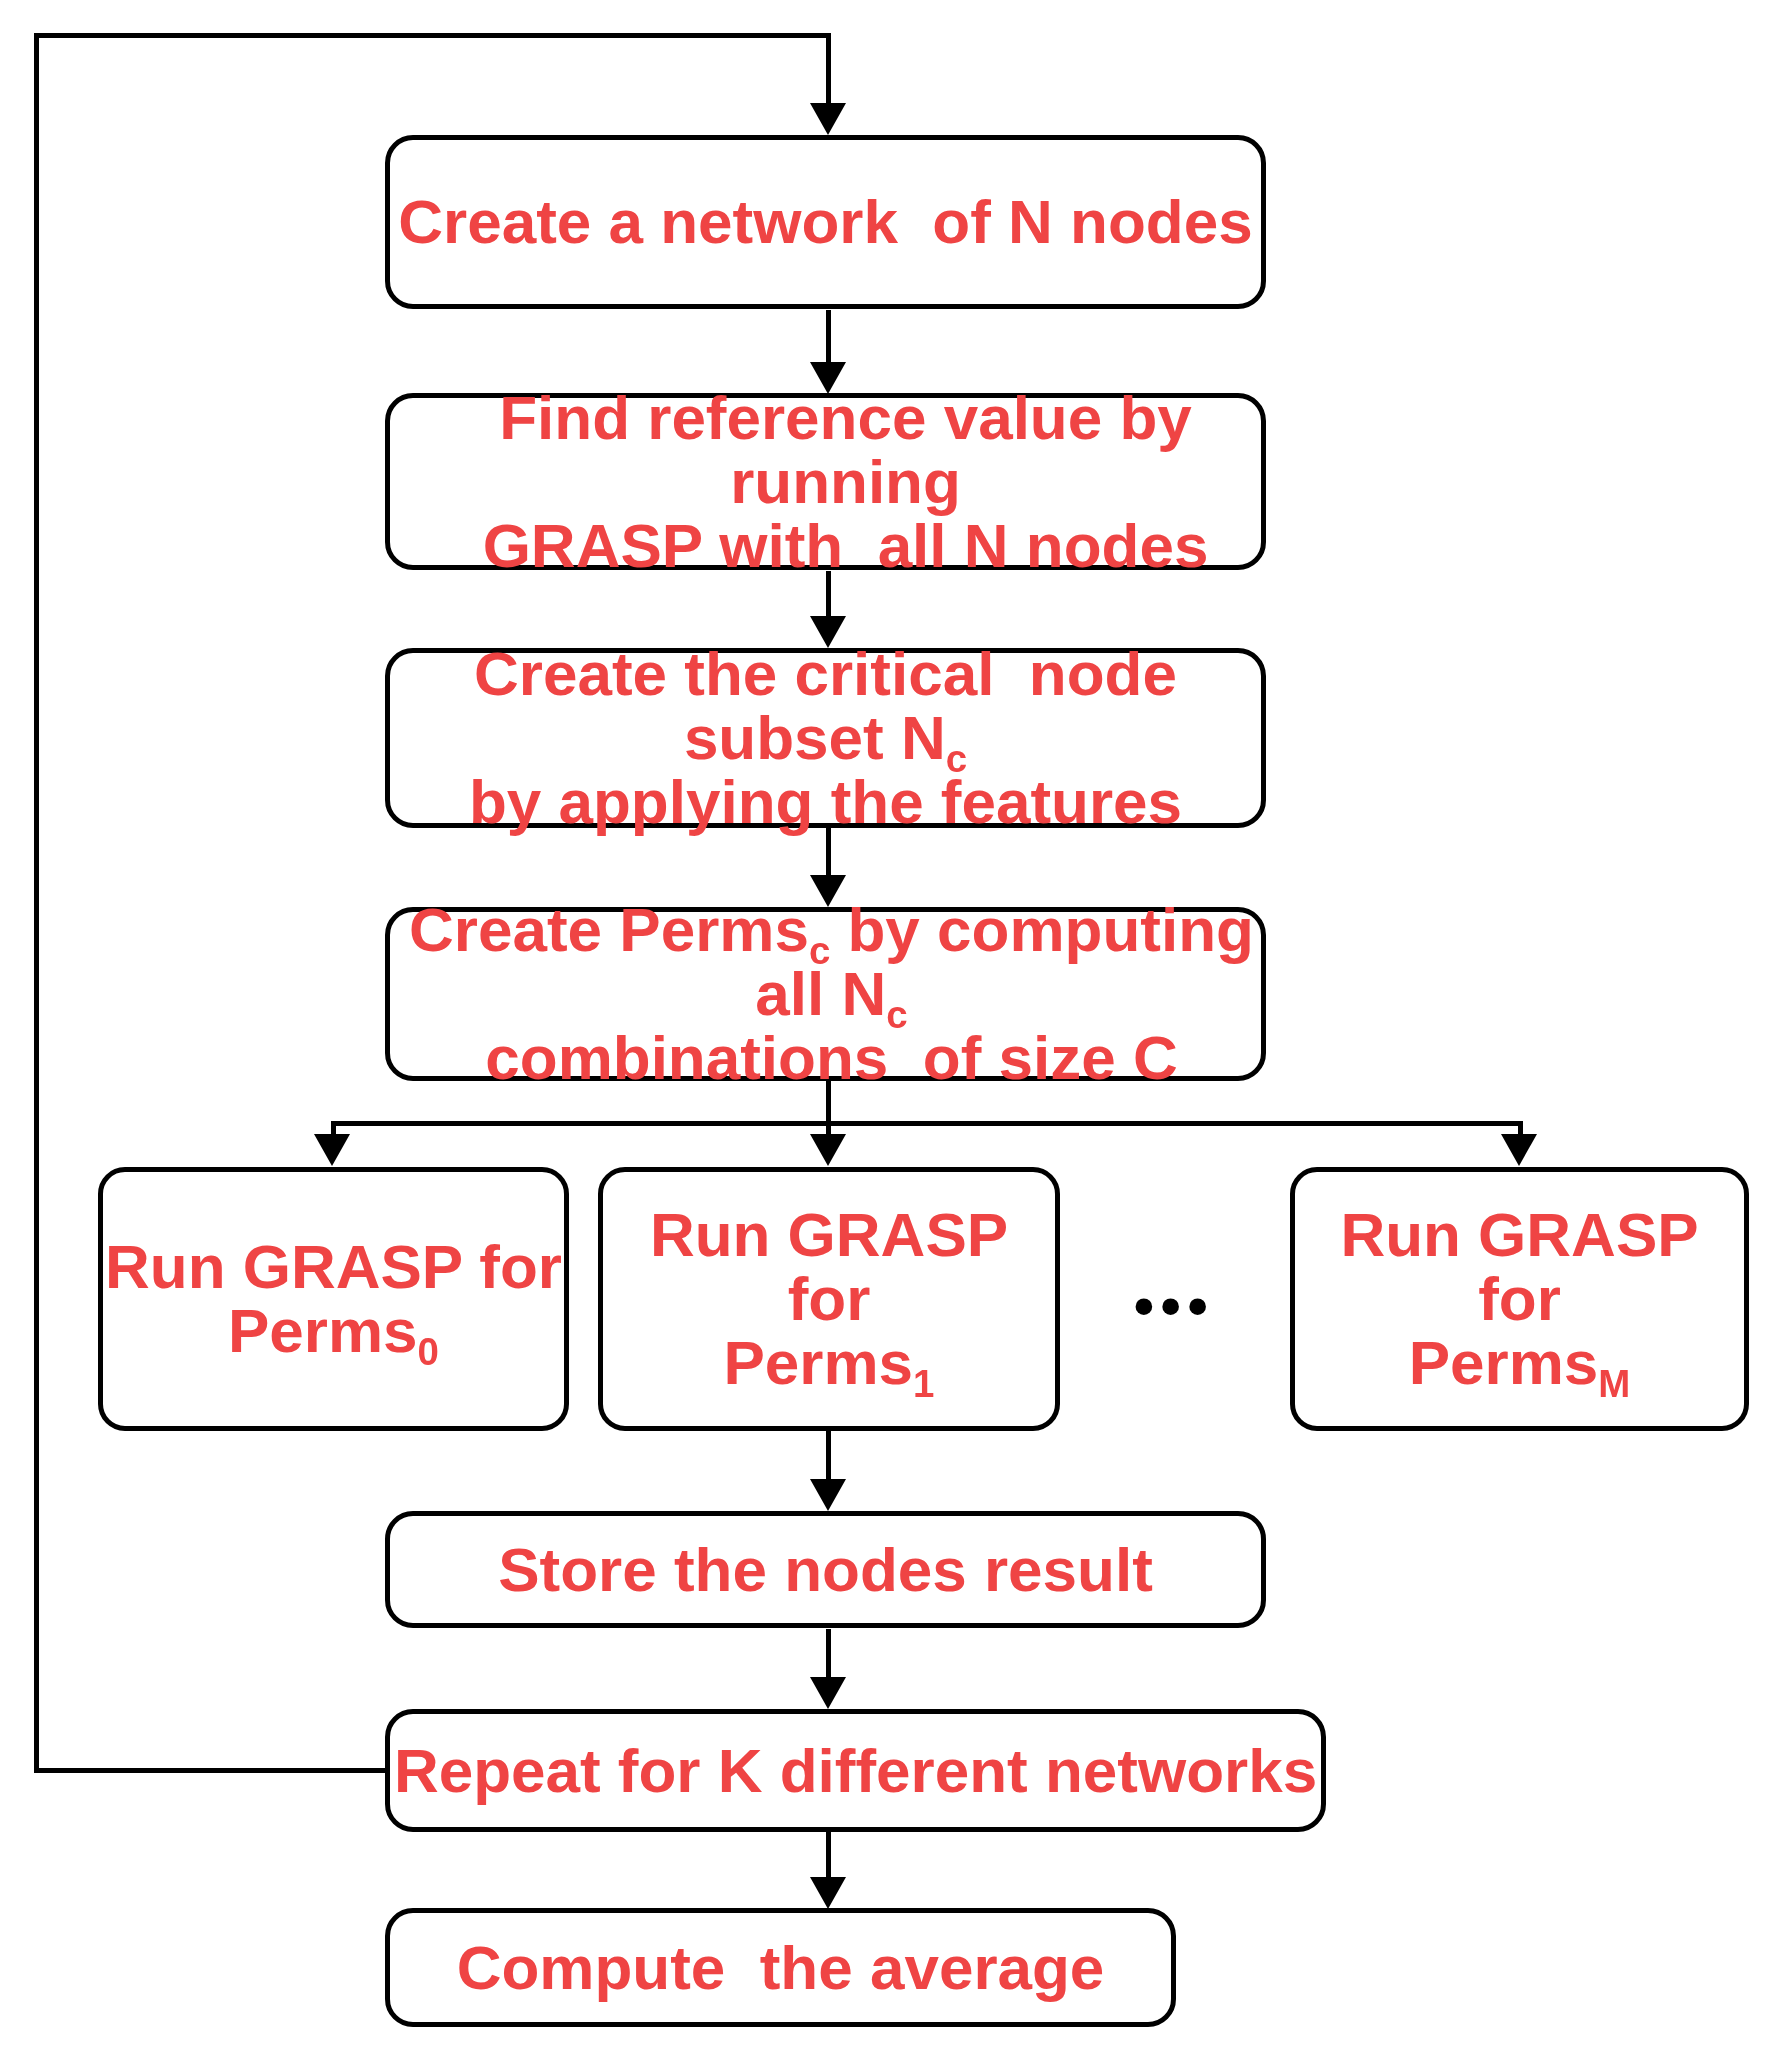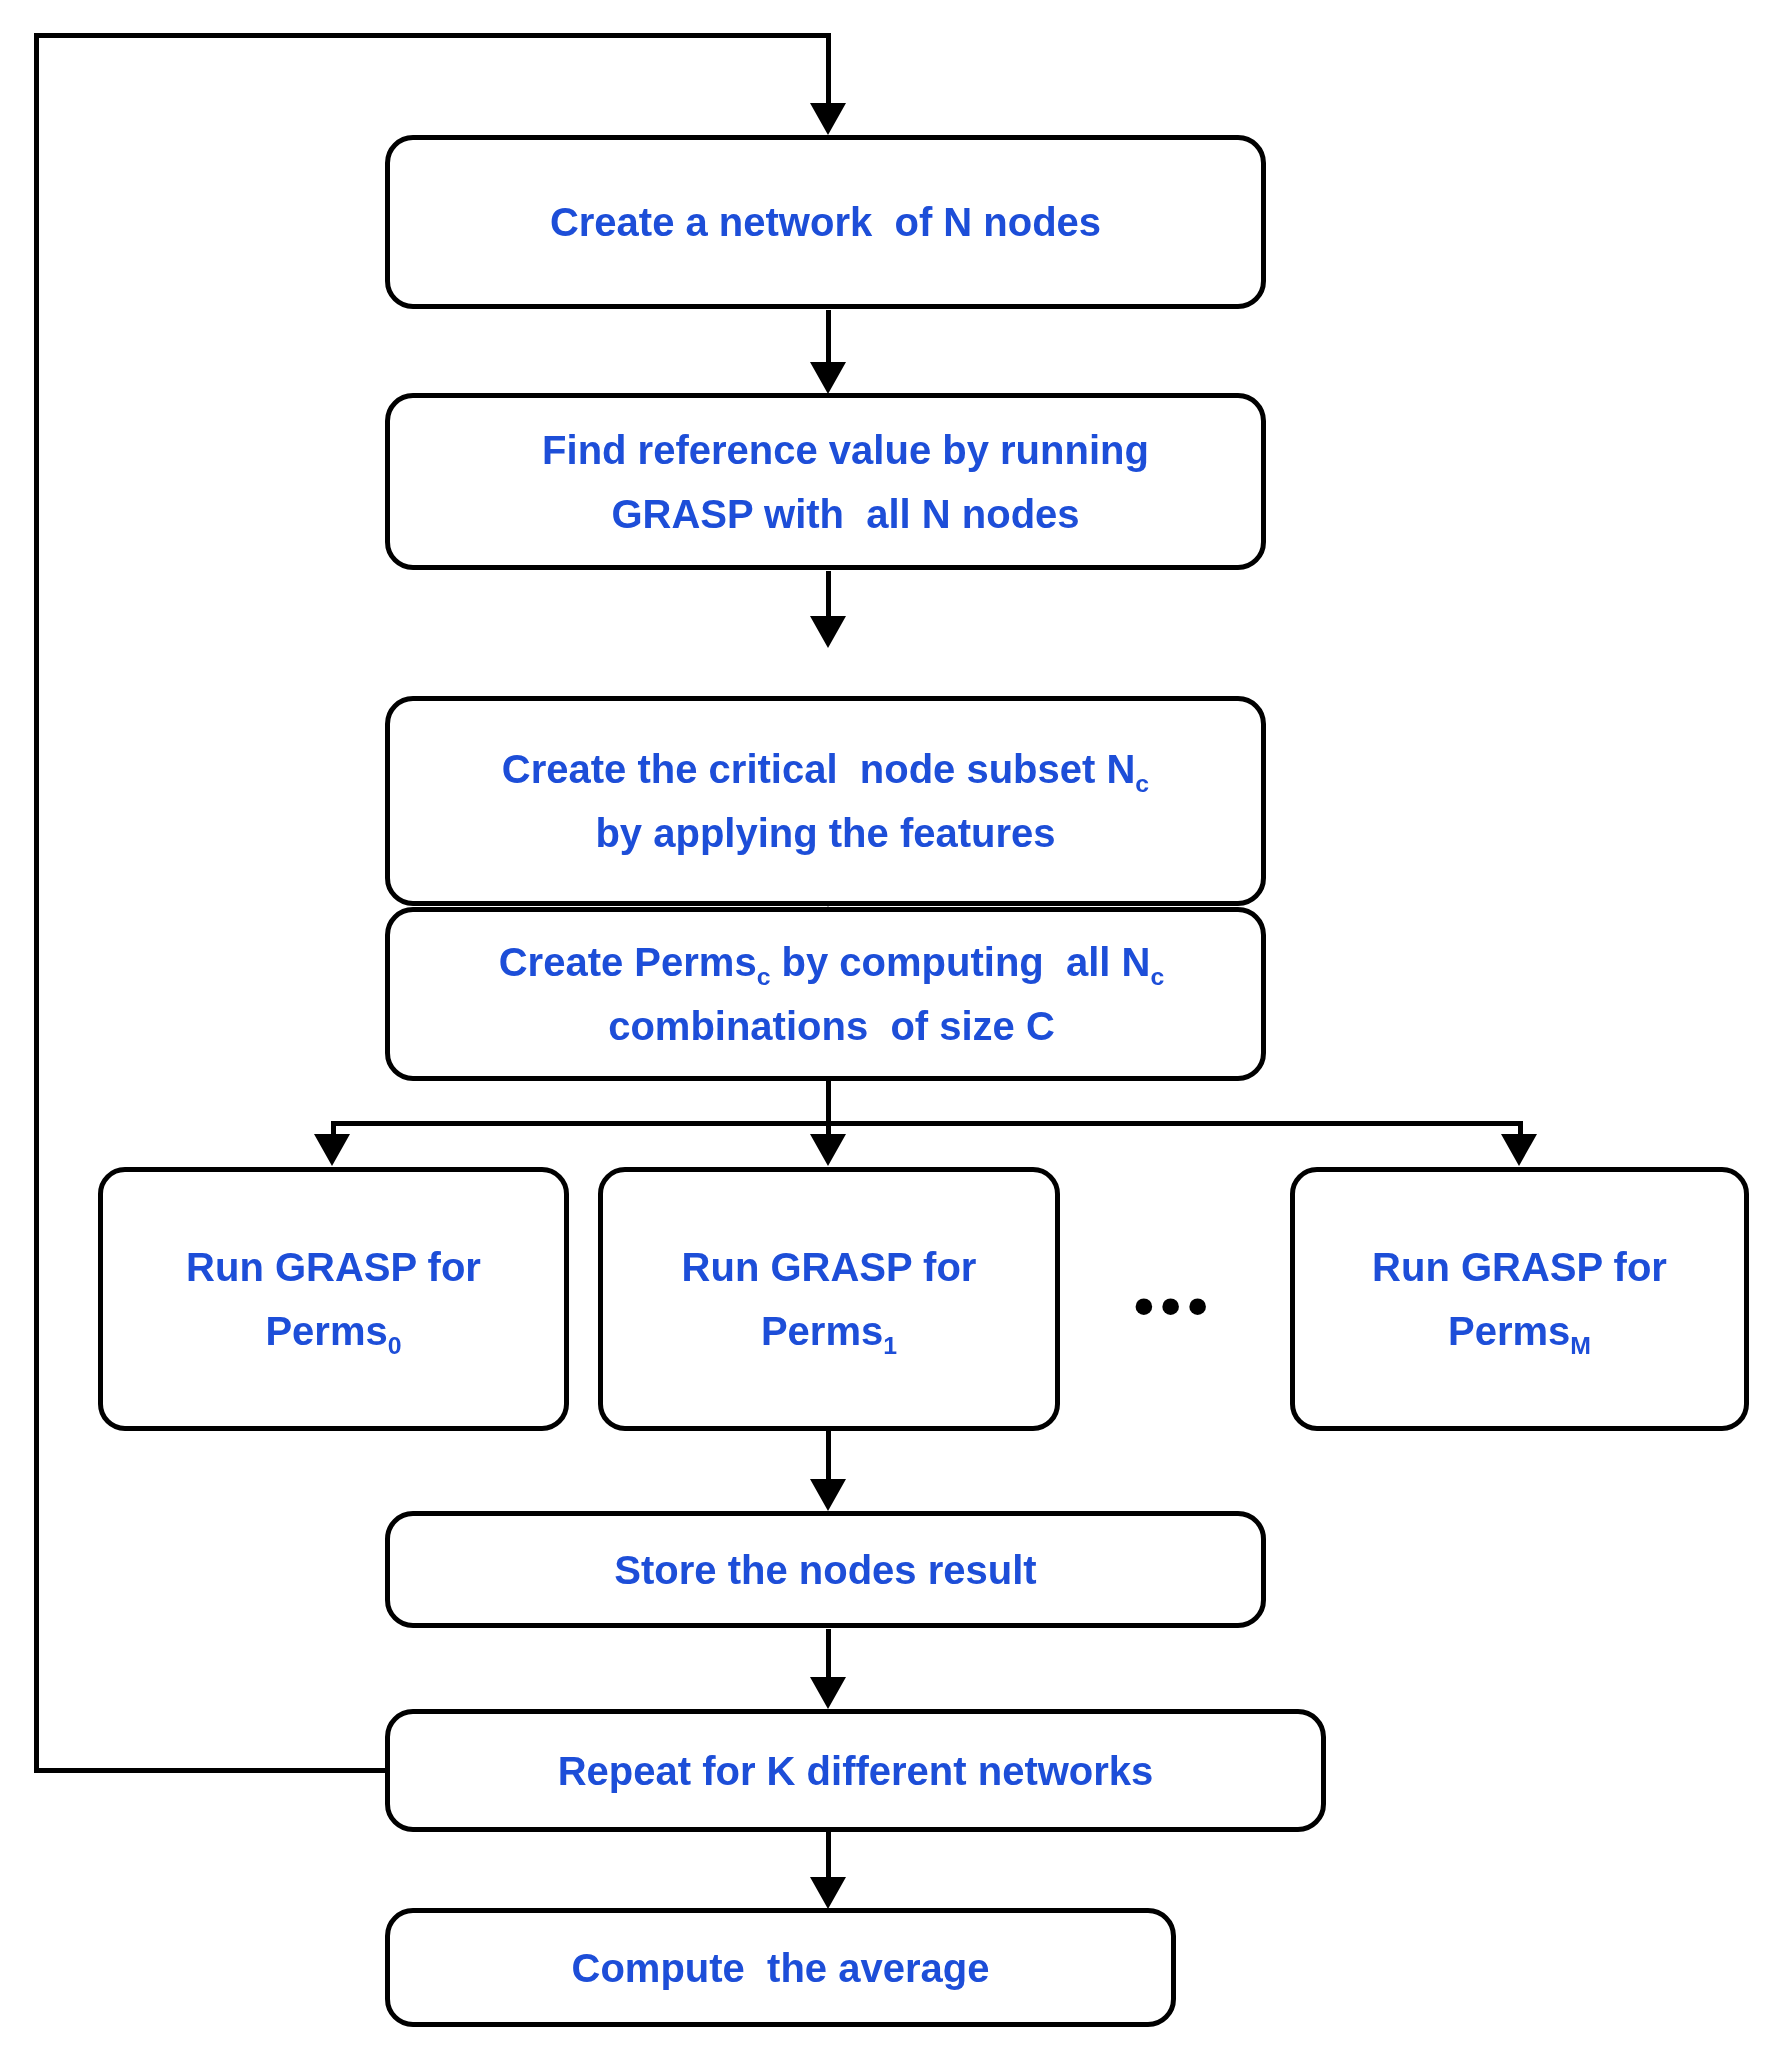--- a/index.html
+++ b/index.html
@@ -20,24 +20,24 @@
     position: absolute;
     box-sizing: border-box;
     border: 5.6px solid #000000;
     border-radius: 28px;
     background: #ffffff;
     display: flex;
     flex-direction: column;
     align-items: center;
     justify-content: center;
     text-align: center;
-    font-size: 40px;
+    font-size: 62px;
     font-weight: 600;
     line-height: 64px;
-    color: #1d4ed8;
+    color: #ef4444;
   }
   .box.round-big {
     border-radius: 27px;
   }
   .t {
     white-space: pre-wrap;
   }
   sub.sb {
     font-size: 0.62em;
     line-height: 0;
@@ -111,21 +111,21 @@
 
   <div class="box" style="left:385px; top:135px; width:881px; height:174px;">
     <span class="t">Create a network  of N nodes</span>
   </div>
 
   <div class="box" style="left:385px; top:393px; width:881px; height:177px;padding-left:40px;">
     <span class="t">Find reference value by running</span>
     <span class="t">GRASP with  all N nodes</span>
   </div>
 
-  <div class="box" style="left:385px; top:648px; width:881px; height:210px;margin-top:48px;">
+  <div class="box" style="left:385px; top:648px; width:881px; height:180px;">
     <span class="t"><span>Create the critical  node subset N</span><sub class="sb">c</sub></span>
     <span class="t">by applying the features</span>
   </div>
 
   <div class="box" style="left:385px; top:907px; width:881px; height:174px;padding-left:12px;">
     <span class="t"><span>Create Perms</span><sub class="sb">c</sub><span class="t"> by computing  all N</span><sub class="sb">c</sub></span>
     <span class="t">combinations  of size C</span>
   </div>
 
   <div class="box round-big" style="left:98px; top:1167px; width:471px; height:264px;">

